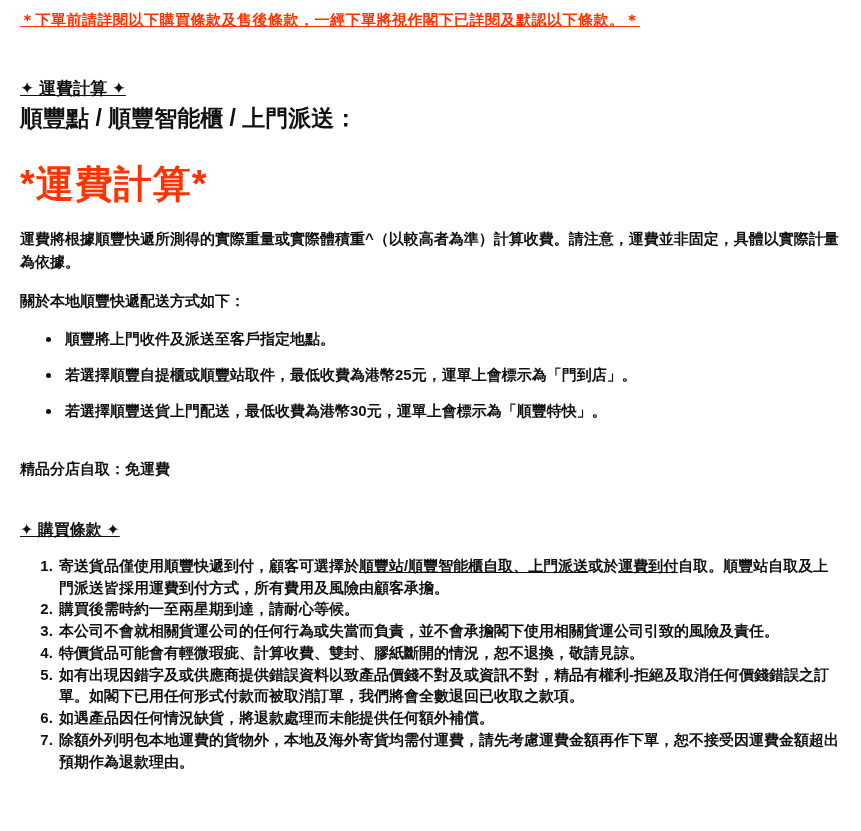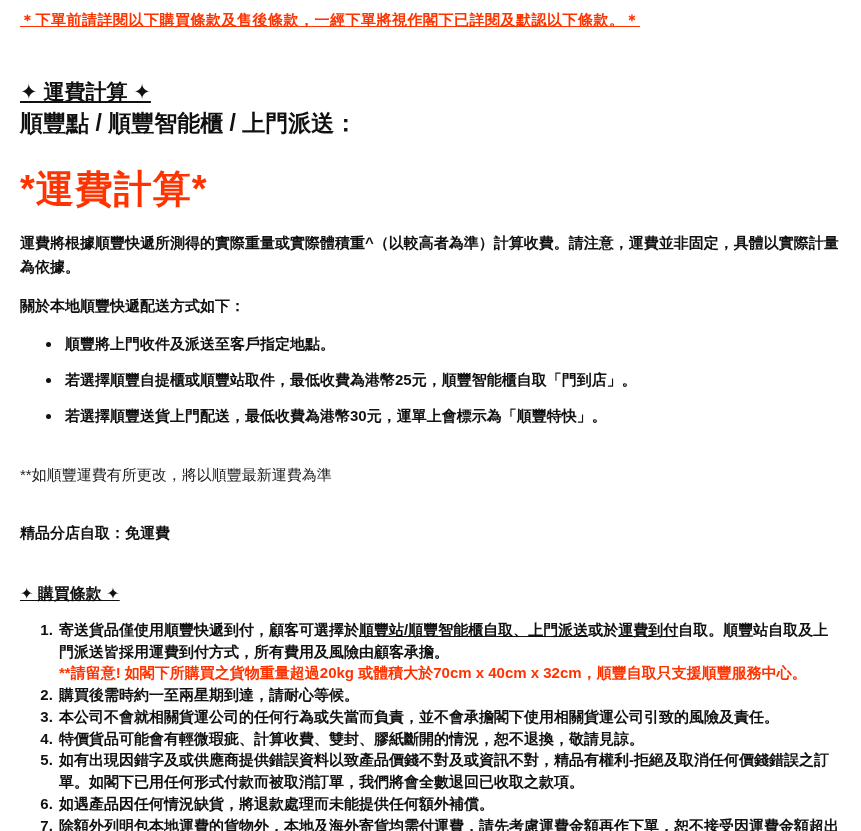--- a/index.html
+++ b/index.html
@@ -9,21 +9,21 @@
     color:#111;-webkit-font-smoothing:antialiased;
   }
   .page{padding:6px 18px 0 20px;box-sizing:border-box;width:861px;}
 
   .top-notice{
     color:#ff3300;font-weight:bold;font-size:15px;line-height:1.25;
     text-decoration:underline;margin:5px 0 0 0;letter-spacing:.5px;
   }
 
   .section-heading{
-    font-size:21px;font-weight:bold;text-decoration:underline;
+    font-size:17px;font-weight:bold;text-decoration:underline;
     margin:49px 0 0 0;line-height:1.2;
   }
   .subheading{
     font-size:23px;font-weight:bold;margin:5px 0 0 0;line-height:1.25;
   }
   .big-title{
     color:#ff3300;font-size:38px;font-weight:bold;
     margin:31px 0 0 0;line-height:1.1;letter-spacing:1px;
   }
   .intro{
@@ -66,36 +66,34 @@
     <div class="subheading">順豐點 / 順豐智能櫃 / 上門派送：</div>
 
     <h1 class="big-title">*運費計算*</h1>
 
     <p class="intro">運費將根據順豐快遞所測得的實際重量或實際體積重^（以較高者為準）計算收費。請注意，運費並非固定，具體以實際計量為依據。</p>
 
     <p class="delivery-intro">關於本地順豐快遞配送方式如下：</p>
 
     <ul class="bullets">
       <li>順豐將上門收件及派送至客戶指定地點。</li>
-      <li>若選擇順豐自提櫃或順豐站取件，最低收費為港幣25元，順豐智能櫃自取「門到店」。</li>
+      <li>若選擇順豐自提櫃或順豐站取件，最低收費為港幣25元，運單上會標示為「門到店」。</li>
       <li>若選擇順豐送貨上門配送，最低收費為港幣30元，運單上會標示為「順豐特快」。</li>
     </ul>
 
-    <p class="update-note">**如順豐運費有所更改，將以順豐最新運費為準</p>
 
     <p class="store-pickup">精品分店自取：免運費</p>
   </section>
 
   <section>
     <h3 class="terms-heading">✦ 購買條款 ✦</h3>
 
     <ol class="terms">
       <li>
         <span>寄送貨品僅使用順豐快遞到付，顧客可選擇於</span><span class="inline-underline">順豐站/順豐智能櫃自取、上門派送</span><span>或於</span><span class="inline-underline">運費到付</span><span>自取。順豐站自取及上門派送皆採用運費到付方式，所有費用及風險由顧客承擔。</span>
-        <div class="warning">**請留意! 如閣下所購買之貨物重量超過20kg 或體積大於70cm x 40cm x 32cm，順豐自取只支援順豐服務中心。</div>
       </li>
       <li>購買後需時約一至兩星期到達，請耐心等候。</li>
       <li>本公司不會就相關貨運公司的任何行為或失當而負責，並不會承擔閣下使用相關貨運公司引致的風險及責任。</li>
       <li>特價貨品可能會有輕微瑕疵、計算收費、雙封、膠紙斷開的情況，恕不退換，敬請見諒。</li>
       <li>如有出現因錯字及或供應商提供錯誤資料以致產品價錢不對及或資訊不對，精品有權利-拒絕及取消任何價錢錯誤之訂單。如閣下已用任何形式付款而被取消訂單，我們將會全數退回已收取之款項。</li>
       <li>如遇產品因任何情況缺貨，將退款處理而未能提供任何額外補償。</li>
       <li>除額外列明包本地運費的貨物外，本地及海外寄貨均需付運費，請先考慮運費金額再作下單，恕不接受因運費金額超出預期作為退款理由。</li>
 
     </ol>
   </section>

